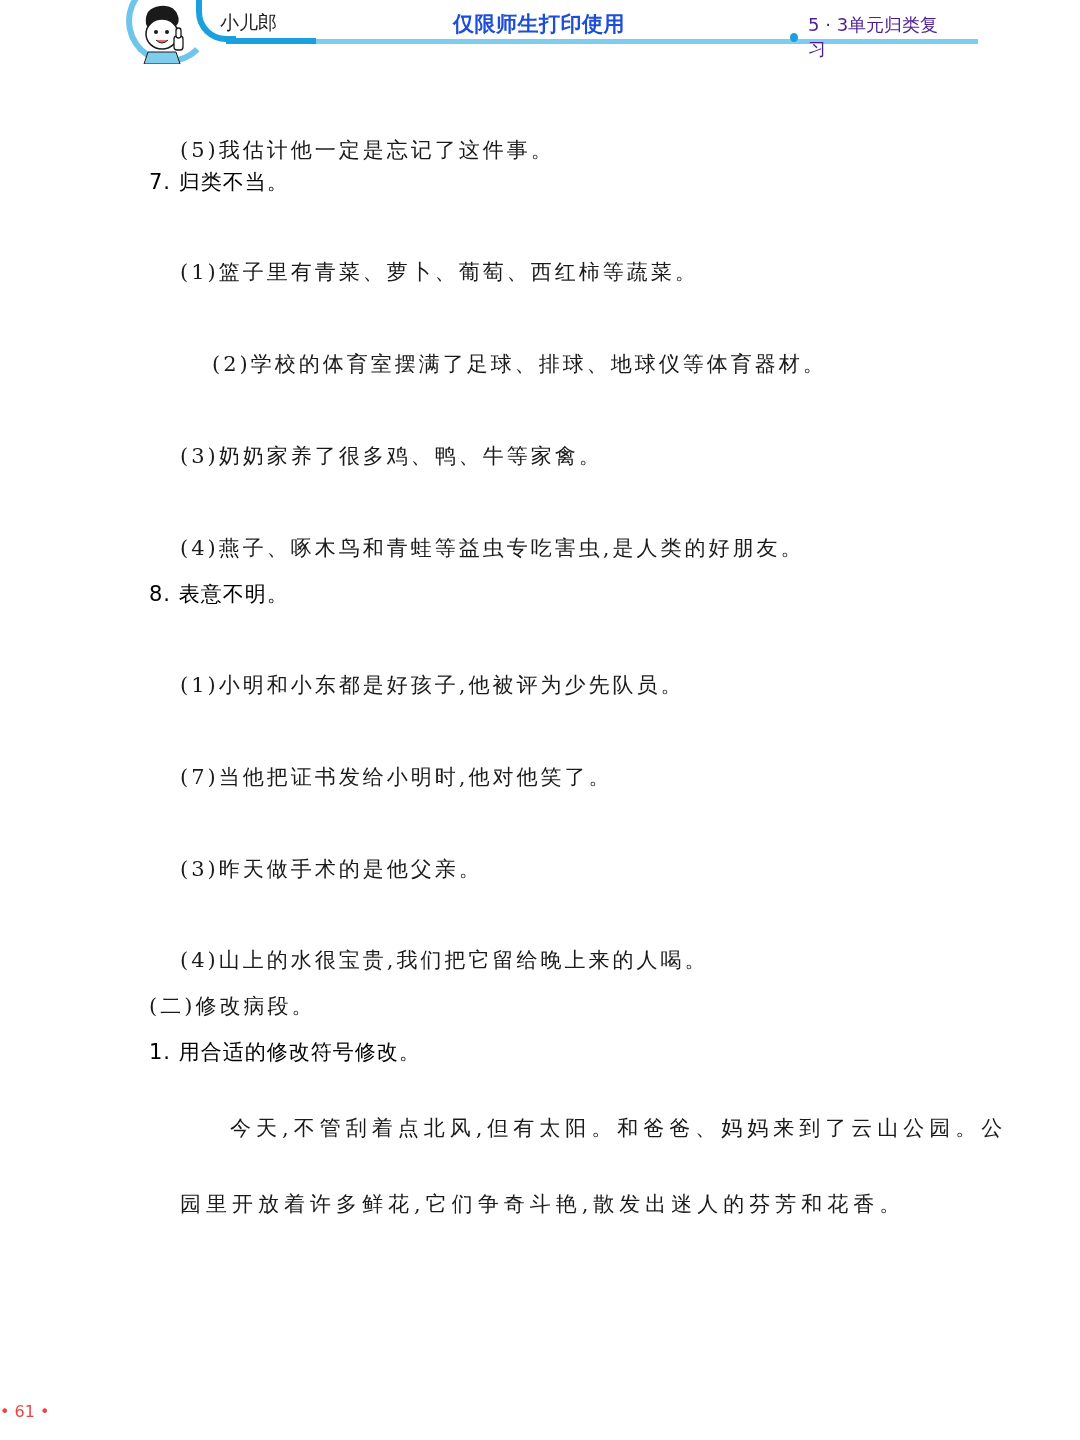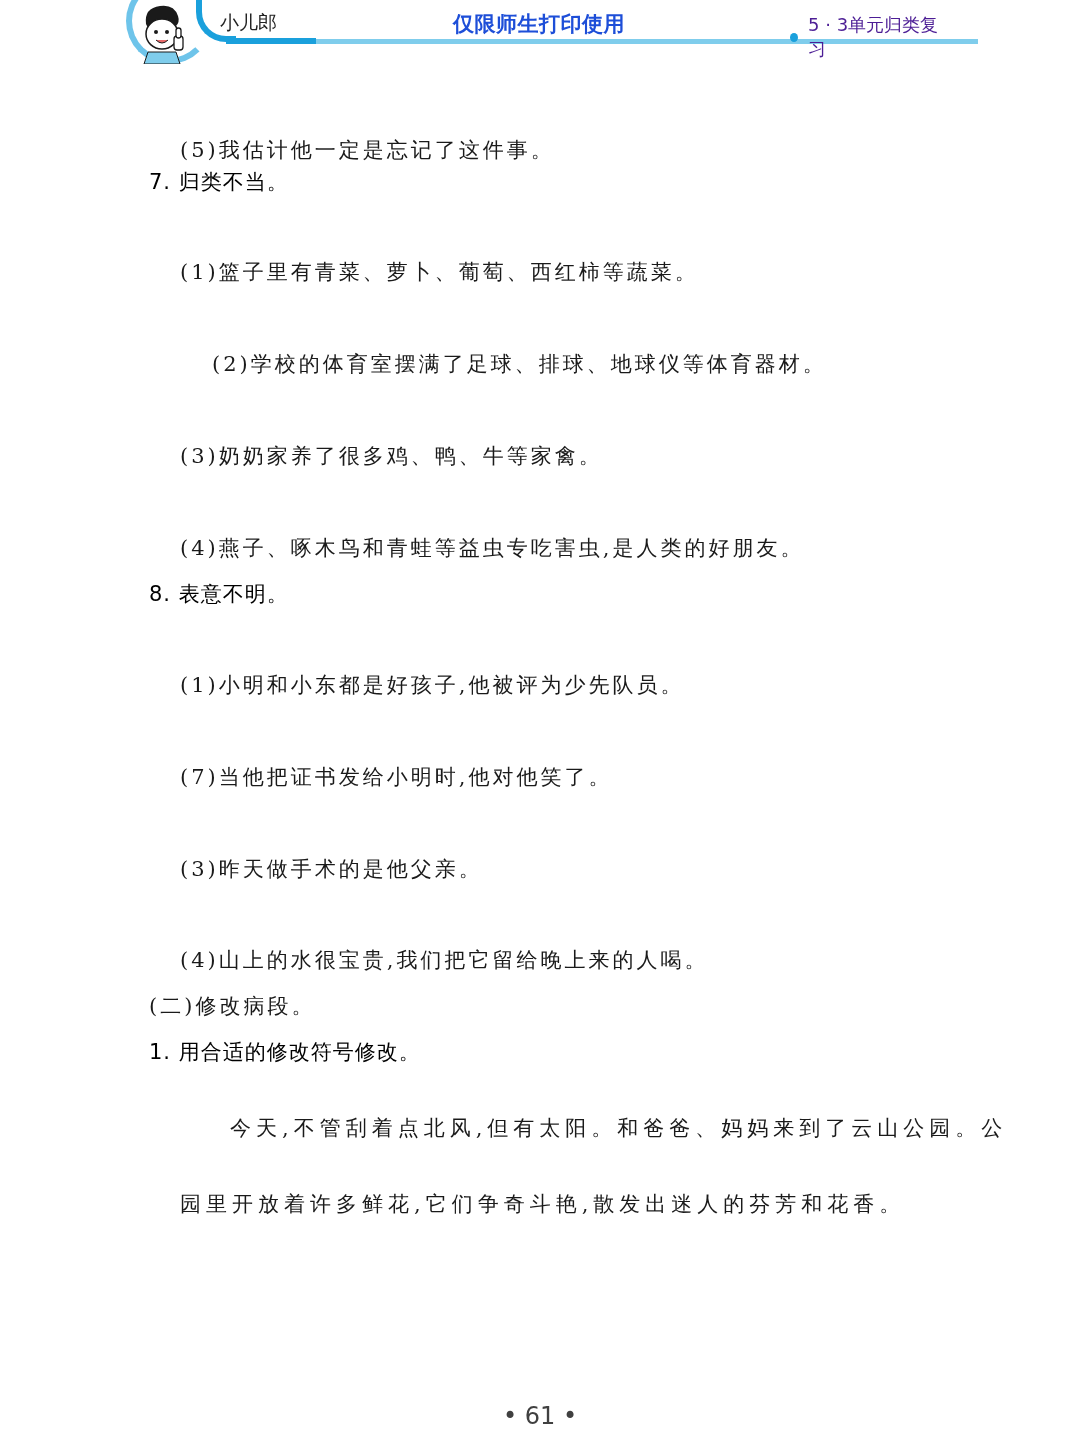--- a/index.html
+++ b/index.html
@@ -23,21 +23,21 @@
   .brand { position:absolute; left:220px; top:10px; font-family:"DejaVu Sans", sans-serif; font-size:19px; color:#222; }
   .watermark { position:absolute; left:453px; top:10px; font-family:"DejaVu Sans", sans-serif; font-size:21px; font-weight:bold; color:#1d4ed8; letter-spacing:0.5px; }
   .unit { position:absolute; left:790px; top:13px; font-family:"DejaVu Sans", sans-serif; font-size:18px; color:#4c1d95; display:flex; align-items:center; }
   .unit .dot { width:9px; height:9px; border-radius:50%; background:#1aa0dc; margin-right:10px; }
 
   .line { position:absolute; white-space:nowrap; }
   .item { font-size:21px; letter-spacing:3px; }
   .heading { font-family:"DejaVu Sans", sans-serif; font-size:21px; letter-spacing:1px; color:#000000; }
   .para { font-size:21px; letter-spacing:5px; }
 
-  .pageno { position:absolute; left:0; width:1080px; top:1402px; text-align:center; font-family:"DejaVu Sans", sans-serif; font-size:24px; color:#404040; }
+  .pageno { position:absolute; left:0; width:1080px; top:1402px; font-family:"DejaVu Sans", sans-serif; font-size:16px; color:#ef4444; }
 </style>
 </head>
 <body>
 
 <div class="header">
   <div class="mascot-ring"></div>
   <svg class="mascot" viewBox="0 0 60 62">
     <path d="M12 22 Q10 6 26 4 Q40 2 44 14 Q46 20 42 24 L14 26 Z" fill="#1a1a1a"></path>
     <ellipse cx="28" cy="32" rx="16" ry="15" fill="#fff" stroke="#1a1a1a" stroke-width="1.5"></ellipse>
     <circle cx="22" cy="30" r="2" fill="#1a1a1a"></circle>

